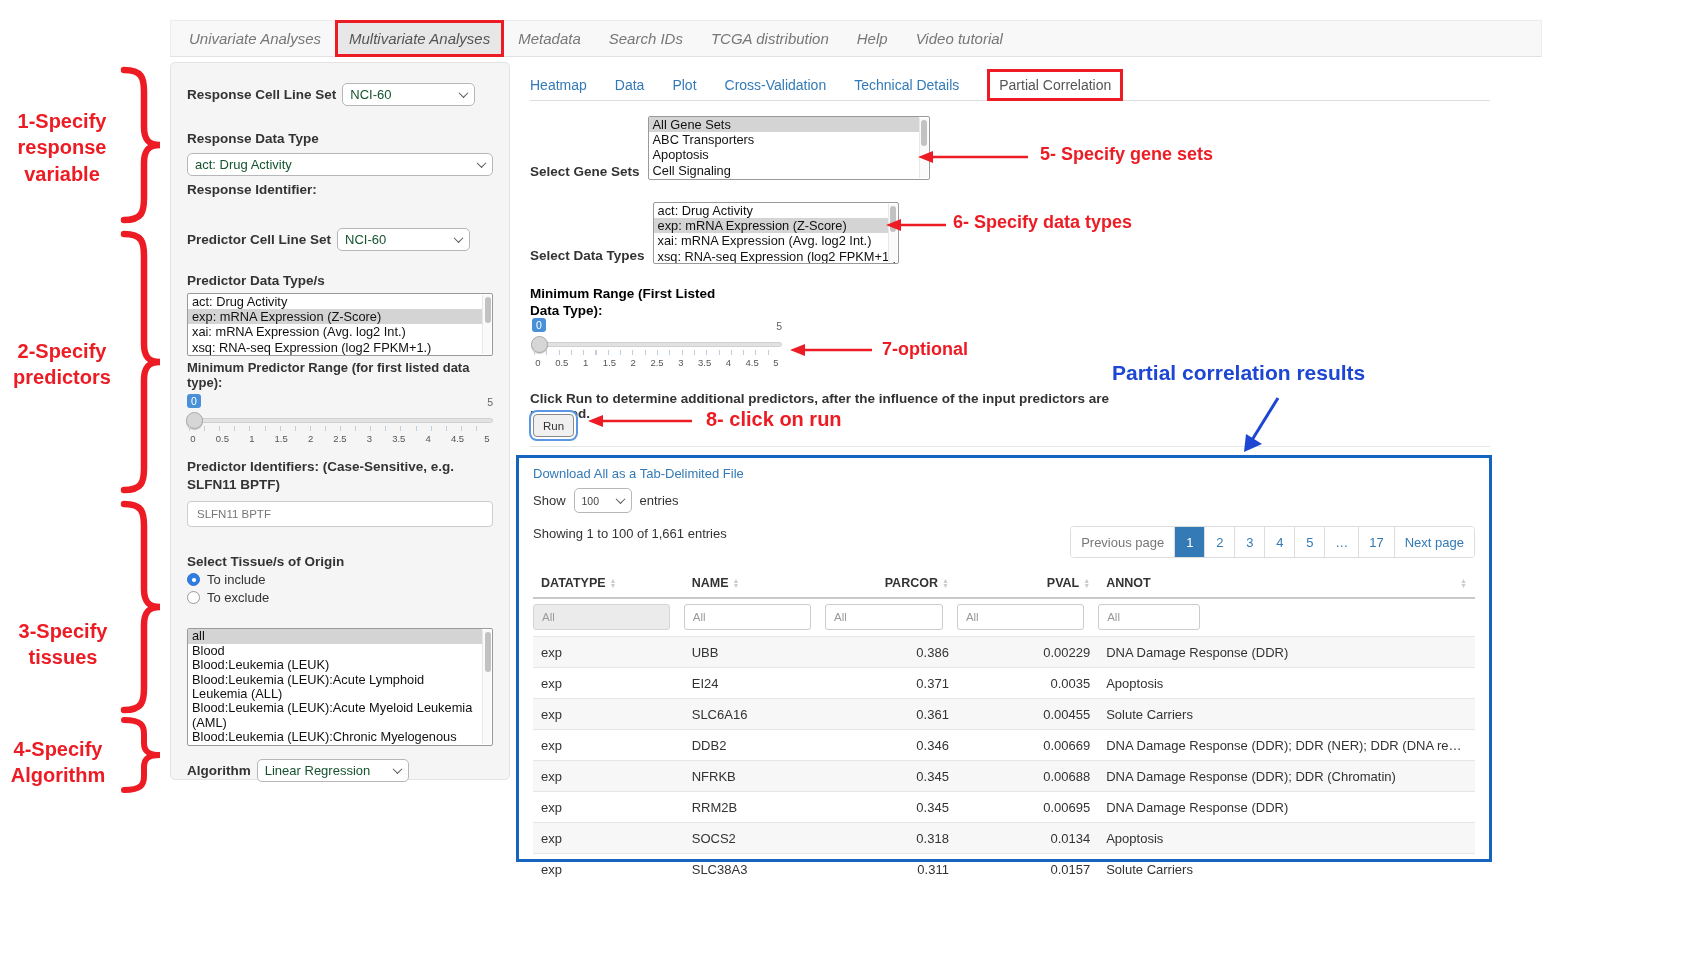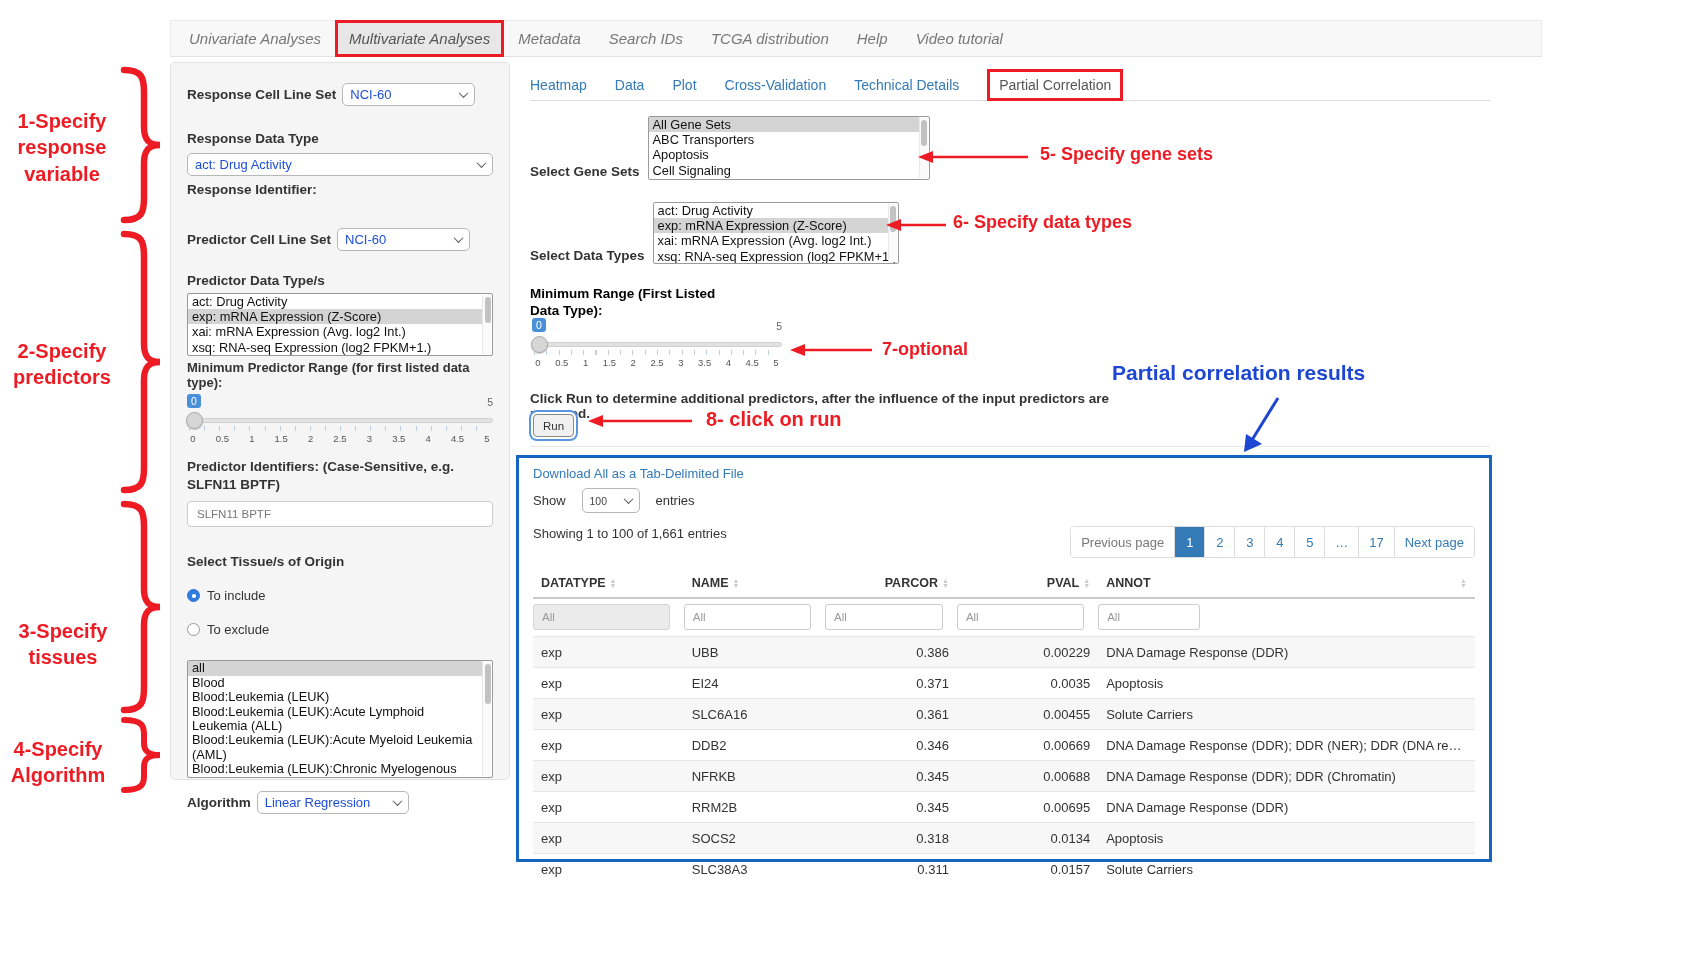--- a/index.html
+++ b/index.html
@@ -21,21 +21,21 @@
   .ann4 { left:2px;  top:736px; width:112px; font-size:20px; }
   .brace { position:absolute; left:118px; }
 
   
   .sidebar { position:absolute; left:170px; top:62px; width:340px; height:718px;
     background:#f5f5f5; border:1px solid #e3e3e3; border-radius:5px; padding:14px 16px; font-size:13px; color:#333; }
   .lbl { font-weight:bold; font-size:13.5px; color:#333; }
   .inline-row { display:flex; align-items:center; gap:6px; }
   .select { display:inline-flex; align-items:center; justify-content:space-between;
     background:#fff; border:1px solid #b7b7b7; border-radius:5px; height:23px; padding:0 7px;
-    font-size:13px; color:#1d4ed8; cursor:default; }
+    font-size:13px; color:#14532d; cursor:default; }
   .chev { width:7px; height:7px; border-right:1.8px solid #555; border-bottom:1.8px solid #555;
     transform:rotate(45deg) translate(-1px,-1px); margin-left:8px; flex:none; }
   .text-input { width:100%; height:26px; background:#fff; border:1px solid #ccc; border-radius:4px;
     padding:0 9px; font-size:11.5px; color:#777; font-family:"Liberation Sans",sans-serif; }
   .listbox { position:relative; background:#fff; border:1px solid #9a9a9a; border-radius:2px;
     overflow:hidden; padding-right:10px; }
   .lb-opt { font-size:12.8px; color:#111; line-height:15.2px; padding:0 4px; white-space:nowrap; }
   .lb-opt.wrap { white-space:normal; line-height:14.4px; }
   .lb-opt.selected { background:#d4d4d4; }
   .sb { position:absolute; top:1px; right:1px; bottom:1px; width:9px; background:#fafafa; border-left:1px solid #e8e8e8; }
@@ -48,21 +48,21 @@
   .slider-max { position:absolute; right:0; top:2px; font-size:10.5px; color:#666; }
   .slider-track { position:absolute; left:0; right:0; top:24px; height:5px; background:#e2e2e2;
     border:1px solid #d0d0d0; border-radius:3px; }
   .slider-handle { position:absolute; left:-2px; top:-7px; width:17px; height:17px; background:#d6d6d6;
     border:1px solid #aaa; border-radius:50%; box-shadow:0 1px 1px rgba(0,0,0,.2); }
   .slider-grid { position:absolute; left:2px; right:2px; top:32px; height:5px;
     background:repeating-linear-gradient(to right,#bfcfdd 0 1px,transparent 1px 5%); }
   .slider-ticks { position:absolute; left:-4px; right:-4px; top:39px; display:flex; justify-content:space-between; }
   .tick { font-size:9.5px; color:#555; width:20px; text-align:center; }
 
-  .radio-row { display:flex; align-items:center; gap:7px; margin-top:19px; font-size:13px; color:#333; }
+  .radio-row { display:flex; align-items:center; gap:7px; margin-top:3px; font-size:13px; color:#333; }
   .radio { width:13px; height:13px; border-radius:50%; border:1px solid #999; background:#fff; position:relative; flex:none; }
   .radio.on { background:#2f7de1; border-color:#2f6fd0; }
   .radio.on::after { content:""; position:absolute; left:4px; top:4px; width:3.5px; height:3.5px; border-radius:50%; background:#fff; }
 
   
   .tabs { position:absolute; left:530px; top:70px; width:960px; height:31px;
     display:flex; align-items:center; gap:28px; border-bottom:1px solid #ddd; }
   .tab-item { font-size:14px; color:#337ab7; white-space:nowrap; }
   .tab-item.active { color:#555; border:3px solid #ed1c24; padding:5px 9px; background:#fff; }
 
@@ -85,21 +85,21 @@
   .step6 { left:953px;  top:211px; font-size:18px; white-space:nowrap; text-align:left; }
   .step7 { left:882px;  top:338px; font-size:18px; white-space:nowrap; text-align:left; }
   .step8 { left:706px;  top:406px; font-size:20px; white-space:nowrap; text-align:center; }
   .results-label { position:absolute; left:1112px; top:361px; font-size:21px; font-weight:bold; color:#1d46d2; white-space:nowrap; }
   .arrow { position:absolute; }
 
   
   .results { position:absolute; left:516px; top:455px; width:976px; height:407px;
     border:3px solid #1565c0; background:#fff; padding:8px 14px; }
   .dl-link { font-size:13px; color:#337ab7; }
-  .show-row { display:flex; align-items:center; gap:16px; margin-top:7px; font-size:13px; color:#333; }
+  .show-row { display:flex; align-items:center; gap:8px; margin-top:7px; font-size:13px; color:#333; }
   .show-select { width:58px; height:25px; font-size:10.5px; color:#444; justify-content:space-between; }
   .showing-text { margin-top:13px; font-size:13px; color:#333; }
   .pagination { position:absolute; right:14px; top:68px; display:flex; border:1px solid #ddd; border-radius:4px; overflow:hidden; }
   .page-btn { min-width:30px; height:30px; display:flex; align-items:center; justify-content:center;
     padding:0 10px; font-size:13px; color:#337ab7; border-left:1px solid #ddd; background:#fff; }
   .page-btn:first-child { border-left:none; }
   .page-btn.muted { color:#777; }
   .page-btn.active { background:#337ab7; color:#fff; }
 
   table.results-table { width:100%; margin-top:28px; border-collapse:collapse; table-layout:fixed; }

